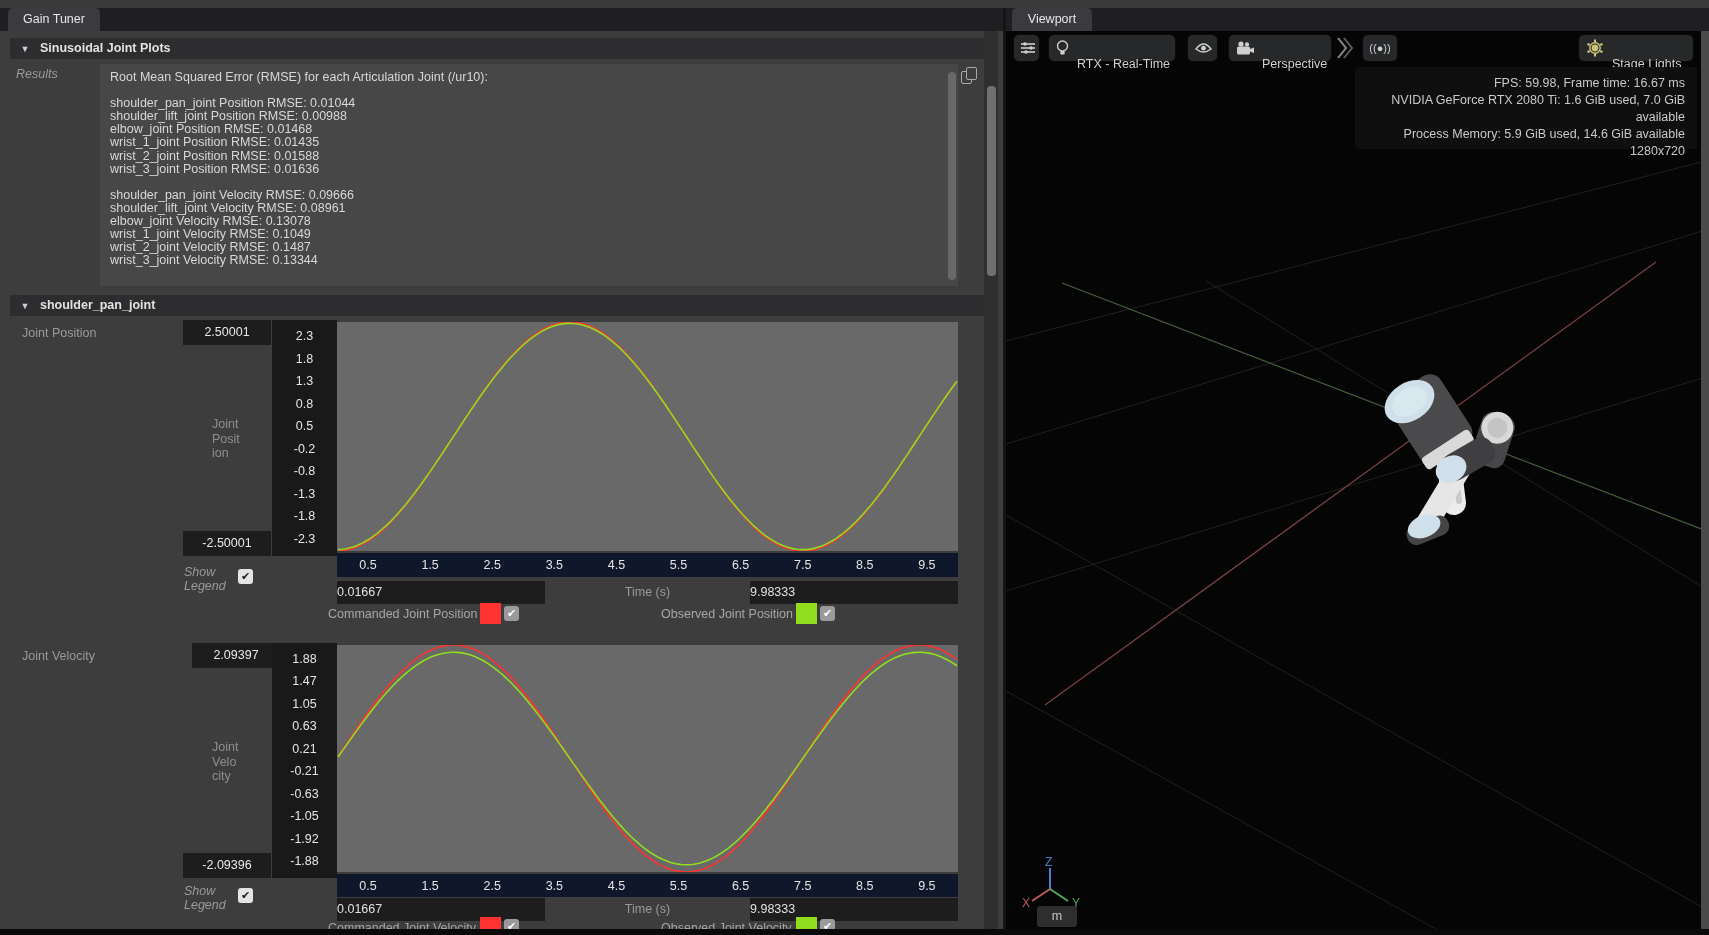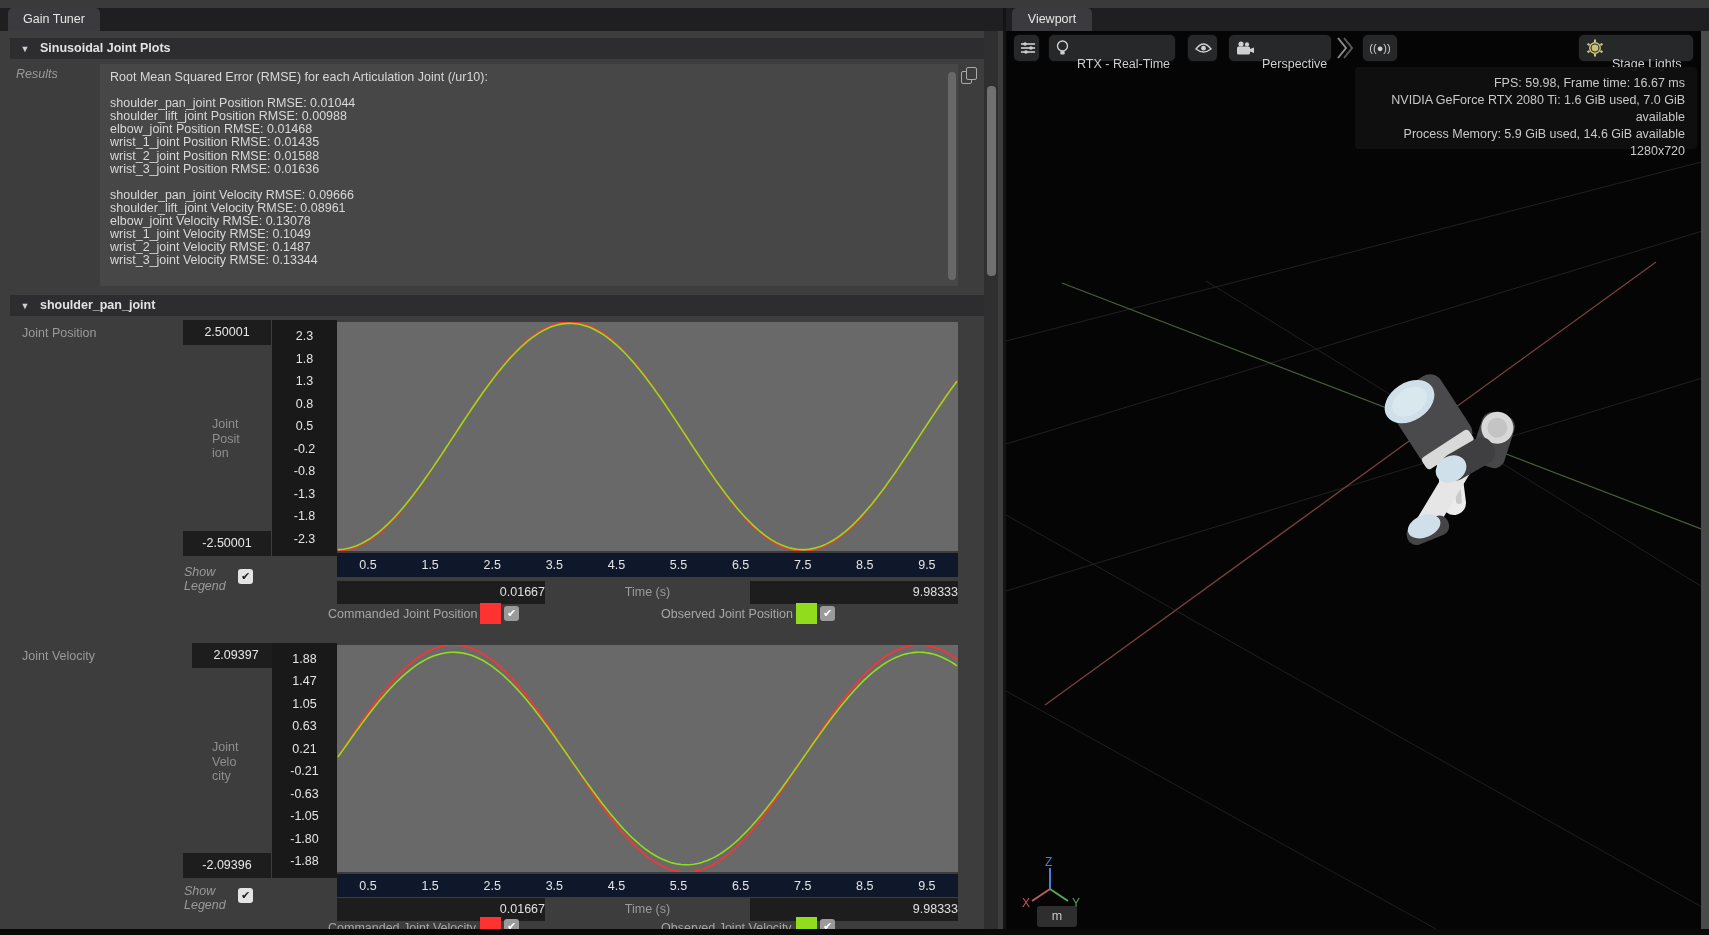--- a/index.html
+++ b/index.html
@@ -29,21 +29,21 @@
   .copy-icon .pg1{left:0;top:4px;background:#3d3d3d;}
   .copy-icon .pg2{left:5px;top:0;background:#3d3d3d;}
   
   .valbox{width:88px;height:25px;background:#1d1d1d;color:#e8e8e8;text-align:center;line-height:25px;}
   .ypanel{width:65px;background:#191919;display:flex;flex-direction:column;justify-content:space-between;
           padding:9px 0 10px 0;box-sizing:border-box;}
   .ypanel span{display:block;text-align:center;color:#e4e4e4;height:14px;line-height:14px;}
   .plotarea{background:#696969;}
   .xstrip{background:#0f172a;display:flex;}
   .xstrip span{flex:1;text-align:center;color:#e4e4e4;align-self:center;}
-  .fieldbox{width:208px;height:23px;background:#1d1d1d;color:#e0e0e0;text-align:right;line-height:23px;}
+  .fieldbox{width:208px;height:23px;background:#1d1d1d;color:#e0e0e0;text-align:left;line-height:23px;}
   .timelbl{width:205px;text-align:center;color:#9a9a9a;line-height:23px;}
   .axis-title{color:#8f8f8f;line-height:14.5px;width:62px;}
   .cb{width:15px;height:15px;border-radius:3px;background:#e4e4e4;color:#1d1d1d;
       font-size:11px;line-height:15px;text-align:center;}
   .cb::after{content:"\2714";}
   .cb.gray{background:#9a9a9a;color:#fff;}
   .legtext{color:#a6a6a6;}
   .swatch{width:21px;height:21px;}
   .showlegend{width:44px;color:#9a9a9a;line-height:14px;font-style:italic;}
   
@@ -164,21 +164,21 @@
     </div>
   <div class="abs ypanel" style="left:272px;top:643px;height:235px;">
       <span>1.88</span>
       <span>1.47</span>
       <span>1.05</span>
       <span>0.63</span>
       <span>0.21</span>
       <span>-0.21</span>
       <span>-0.63</span>
       <span>-1.05</span>
-      <span>-1.80</span>
+      <span>-1.92</span>
       <span>-1.88</span>
     </div>
   <div class="abs plotarea" style="left:337px;top:645px;width:621px;height:227px;">
     <svg width="621" height="227">
         <polyline points="1.0,111.9 3.6,108.0 6.2,104.0 8.8,100.1 11.4,96.2 13.9,92.3 16.5,88.4 19.1,84.6 21.7,80.8 24.2,77.0 26.8,73.3 29.4,69.7 32.0,66.0 34.6,62.5 37.1,59.0 39.7,55.6 42.3,52.2 44.9,48.9 47.5,45.7 50.0,42.6 52.6,39.5 55.2,36.6 57.8,33.7 60.3,31.0 62.9,28.3 65.5,25.8 68.1,23.3 70.7,21.0 73.2,18.7 75.8,16.6 78.4,14.6 81.0,12.7 83.6,11.0 86.1,9.4 88.7,7.8 91.3,6.5 93.9,5.2 96.5,4.1 99.0,3.1 101.6,2.3 104.2,1.5 106.8,1.0 109.3,0.5 111.9,0.2 114.5,0.0 117.1,0.0 119.7,0.1 122.2,0.3 124.8,0.7 127.4,1.2 130.0,1.9 132.6,2.7 135.1,3.6 137.7,4.6 140.3,5.8 142.9,7.1 145.5,8.6 148.0,10.2 150.6,11.8 153.2,13.7 155.8,15.6 158.3,17.7 160.9,19.8 163.5,22.1 166.1,24.5 168.7,27.0 171.2,29.6 173.8,32.3 176.4,35.2 179.0,38.1 181.6,41.1 184.1,44.1 186.7,47.3 189.3,50.5 191.9,53.9 194.5,57.3 197.0,60.7 199.6,64.3 202.2,67.8 204.8,71.5 207.3,75.2 209.9,78.9 212.5,82.7 215.1,86.5 217.7,90.4 220.2,94.2 222.8,98.1 225.4,102.1 228.0,106.0 230.6,109.9 233.1,113.9 235.7,117.8 238.3,121.8 240.9,125.7 243.4,129.6 246.0,133.5 248.6,137.4 251.2,141.3 253.8,145.1 256.3,148.8 258.9,152.6 261.5,156.3 264.1,159.9 266.7,163.5 269.2,167.0 271.8,170.4 274.4,173.8 277.0,177.1 279.6,180.3 282.1,183.5 284.7,186.6 287.3,189.5 289.9,192.4 292.4,195.2 295.0,197.9 297.6,200.5 300.2,203.0 302.8,205.3 305.3,207.6 307.9,209.8 310.5,211.8 313.1,213.7 315.7,215.5 318.2,217.2 320.8,218.7 323.4,220.1 326.0,221.4 328.6,222.6 331.1,223.6 333.7,224.5 336.3,225.3 338.9,225.9 341.4,226.4 344.0,226.7 346.6,226.9 349.2,227.0 351.8,226.9 354.3,226.7 356.9,226.4 359.5,225.9 362.1,225.3 364.7,224.6 367.2,223.7 369.8,222.7 372.4,221.5 375.0,220.3 377.6,218.9 380.1,217.3 382.7,215.7 385.3,213.9 387.9,212.0 390.4,210.0 393.0,207.8 395.6,205.6 398.2,203.2 400.8,200.7 403.3,198.2 405.9,195.5 408.5,192.7 411.1,189.8 413.7,186.9 416.2,183.8 418.8,180.7 421.4,177.4 424.0,174.1 426.5,170.8 429.1,167.3 431.7,163.8 434.3,160.2 436.9,156.6 439.4,152.9 442.0,149.2 444.6,145.4 447.2,141.6 449.8,137.8 452.3,133.9 454.9,130.0 457.5,126.1 460.1,122.2 462.7,118.2 465.2,114.3 467.8,110.3 470.4,106.4 473.0,102.5 475.5,98.5 478.1,94.6 480.7,90.8 483.3,86.9 485.9,83.1 488.4,79.3 491.0,75.6 493.6,71.9 496.2,68.2 498.8,64.6 501.3,61.1 503.9,57.6 506.5,54.2 509.1,50.9 511.7,47.6 514.2,44.4 516.8,41.4 519.4,38.4 522.0,35.4 524.5,32.6 527.1,29.9 529.7,27.3 532.3,24.8 534.9,22.4 537.4,20.1 540.0,17.9 542.6,15.8 545.2,13.9 547.8,12.0 550.3,10.3 552.9,8.7 555.5,7.3 558.1,6.0 560.7,4.8 563.2,3.7 565.8,2.8 568.4,2.0 571.0,1.3 573.5,0.8 576.1,0.4 578.7,0.1 581.3,0.0 583.9,0.0 586.4,0.2 589.0,0.5 591.6,0.9 594.2,1.5 596.8,2.2 599.3,3.0 601.9,4.0 604.5,5.1 607.1,6.3 609.6,7.7 612.2,9.2 614.8,10.8 617.4,12.6 620.0,14.4" fill="none" stroke="#ff3232" stroke-width="1.6"></polyline>
         <polyline points="1.0,112.0 3.6,108.3 6.2,104.6 8.8,101.0 11.4,97.3 13.9,93.7 16.5,90.0 19.1,86.4 21.7,82.9 24.2,79.4 26.8,75.9 29.4,72.5 32.0,69.1 34.6,65.7 37.1,62.5 39.7,59.3 42.3,56.1 44.9,53.0 47.5,50.0 50.0,47.1 52.6,44.3 55.2,41.5 57.8,38.8 60.3,36.3 62.9,33.8 65.5,31.4 68.1,29.1 70.7,26.9 73.2,24.8 75.8,22.8 78.4,20.9 81.0,19.2 83.6,17.5 86.1,16.0 88.7,14.6 91.3,13.3 93.9,12.1 96.5,11.1 99.0,10.2 101.6,9.4 104.2,8.7 106.8,8.2 109.3,7.7 111.9,7.5 114.5,7.3 117.1,7.3 119.7,7.4 122.2,7.6 124.8,7.9 127.4,8.4 130.0,9.0 132.6,9.8 135.1,10.6 137.7,11.6 140.3,12.7 142.9,13.9 145.5,15.3 148.0,16.8 150.6,18.4 153.2,20.1 155.8,21.9 158.3,23.8 160.9,25.8 163.5,28.0 166.1,30.2 168.7,32.6 171.2,35.0 173.8,37.5 176.4,40.2 179.0,42.9 181.6,45.7 184.1,48.6 186.7,51.5 189.3,54.6 191.9,57.7 194.5,60.9 197.0,64.1 199.6,67.4 202.2,70.8 204.8,74.2 207.3,77.6 209.9,81.1 212.5,84.7 215.1,88.2 217.7,91.8 220.2,95.5 222.8,99.1 225.4,102.8 228.0,106.5 230.6,110.2 233.1,113.9 235.7,117.6 238.3,121.3 240.9,124.9 243.4,128.6 246.0,132.3 248.6,135.9 251.2,139.5 253.8,143.0 256.3,146.6 258.9,150.1 261.5,153.5 264.1,156.9 266.7,160.3 269.2,163.6 271.8,166.8 274.4,169.9 277.0,173.0 279.6,176.1 282.1,179.0 284.7,181.9 287.3,184.7 289.9,187.4 292.4,190.0 295.0,192.5 297.6,194.9 300.2,197.2 302.8,199.5 305.3,201.6 307.9,203.6 310.5,205.5 313.1,207.3 315.7,209.0 318.2,210.5 320.8,212.0 323.4,213.3 326.0,214.5 328.6,215.6 331.1,216.6 333.7,217.4 336.3,218.1 338.9,218.7 341.4,219.1 344.0,219.5 346.6,219.7 349.2,219.7 351.8,219.7 354.3,219.5 356.9,219.2 359.5,218.7 362.1,218.2 364.7,217.5 367.2,216.6 369.8,215.7 372.4,214.6 375.0,213.4 377.6,212.1 380.1,210.7 382.7,209.1 385.3,207.5 387.9,205.7 390.4,203.8 393.0,201.8 395.6,199.7 398.2,197.5 400.8,195.2 403.3,192.7 405.9,190.2 408.5,187.6 411.1,184.9 413.7,182.2 416.2,179.3 418.8,176.4 421.4,173.3 424.0,170.3 426.5,167.1 429.1,163.9 431.7,160.6 434.3,157.3 436.9,153.9 439.4,150.4 442.0,146.9 444.6,143.4 447.2,139.8 449.8,136.2 452.3,132.6 454.9,129.0 457.5,125.3 460.1,121.6 462.7,117.9 465.2,114.2 467.8,110.5 470.4,106.9 473.0,103.2 475.5,99.5 478.1,95.8 480.7,92.2 483.3,88.6 485.9,85.0 488.4,81.5 491.0,78.0 493.6,74.5 496.2,71.1 498.8,67.7 501.3,64.4 503.9,61.2 506.5,58.0 509.1,54.9 511.7,51.8 514.2,48.9 516.8,46.0 519.4,43.2 522.0,40.4 524.5,37.8 527.1,35.2 529.7,32.8 532.3,30.4 534.9,28.2 537.4,26.0 540.0,24.0 542.6,22.1 545.2,20.2 547.8,18.5 550.3,16.9 552.9,15.4 555.5,14.1 558.1,12.8 560.7,11.7 563.2,10.7 565.8,9.8 568.4,9.1 571.0,8.5 573.5,8.0 576.1,7.6 578.7,7.4 581.3,7.3 583.9,7.3 586.4,7.4 589.0,7.7 591.6,8.1 594.2,8.6 596.8,9.3 599.3,10.1 601.9,11.0 604.5,12.0 607.1,13.2 609.6,14.5 612.2,15.9 614.8,17.4 617.4,19.0 620.0,20.8" fill="none" stroke="#92dc1e" stroke-width="1.6"></polyline>
       </svg>
   </div>
   <div class="abs xstrip" style="left:337px;top:874px;width:621px;height:23px;">
       <span>0.5</span>

